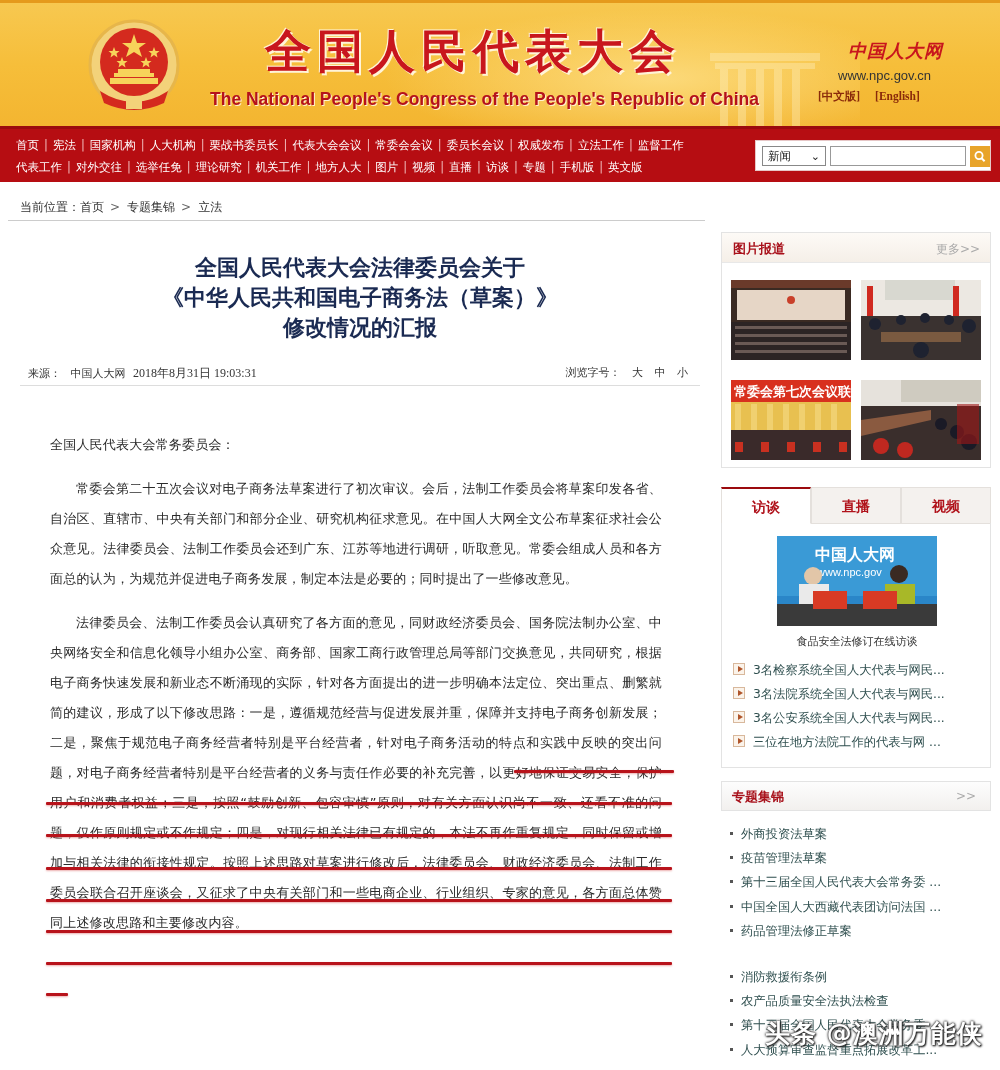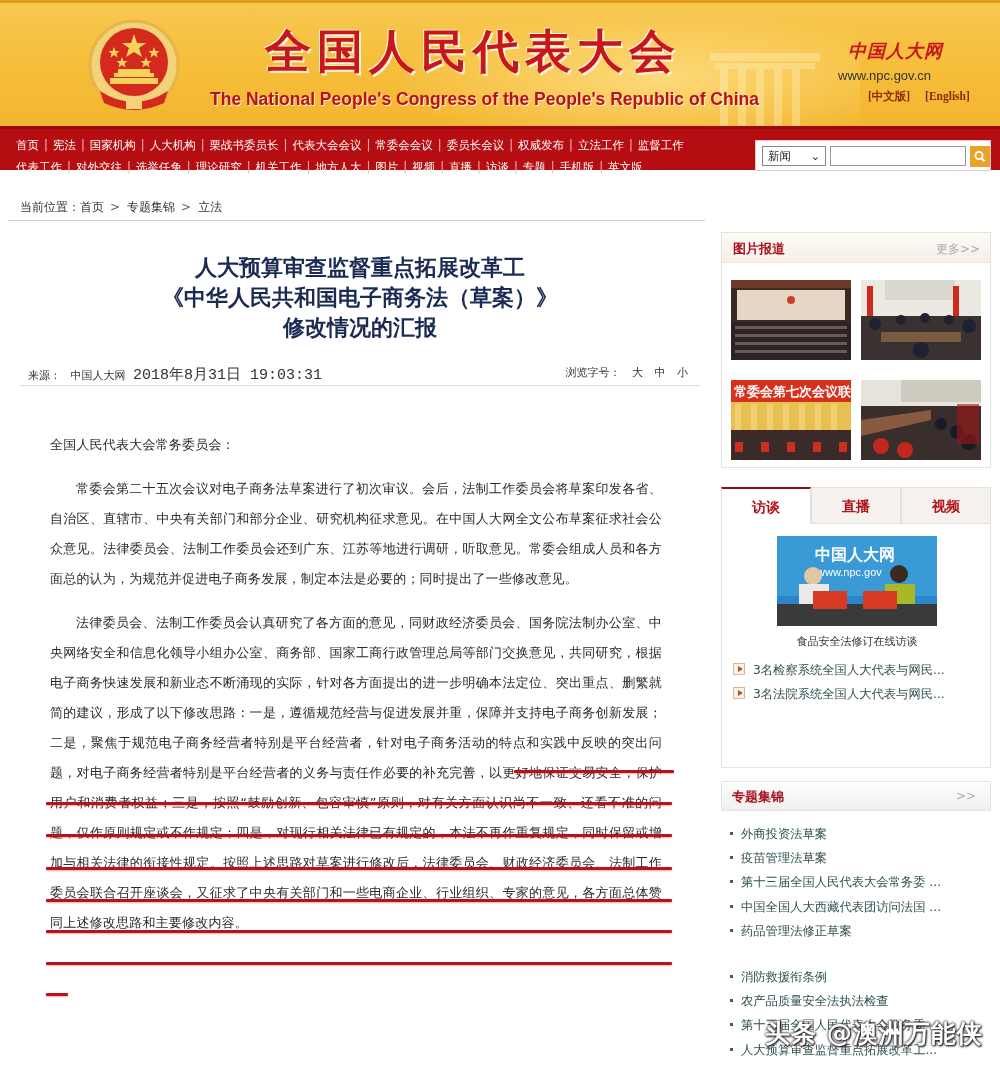--- a/index.html
+++ b/index.html
@@ -36,26 +36,26 @@
   }
   .site-brand {
     position: absolute; left: 848px; top: 36px;
     font-family: "DejaVu Serif", serif; font-size: 18px; font-weight: bold; color: #c8161d;
     font-style: italic; letter-spacing: 1px;
   }
   .site-url {
     position: absolute; left: 838px; top: 65px;
     font-family: "Liberation Sans", sans-serif; font-size: 13px; color: #333;
   }
-  .lang-links { position: absolute; left: 868px; top: 86px; font-family: "Liberation Serif", serif; font-size: 11.5px; color: #8a2a0a; font-weight: bold; }
+  .lang-links { position: absolute; left: 818px; top: 86px; font-family: "Liberation Serif", serif; font-size: 11.5px; color: #8a2a0a; font-weight: bold; }
   .lang-links span { margin-right: 12px; cursor: pointer; }
 
   
   .navbar {
-    position: absolute; left: 0; top: 126px; width: 1000px; height: 44px;
+    position: absolute; left: 0; top: 126px; width: 1000px; height: 56px;
     background: #b60d12;
     border-top: 3px solid #9b0a0e;
   }
   .nav-row { position: absolute; left: 16px; font-size: 11.5px; color: #fff; white-space: nowrap; }
   .nav-row.r1 { top: 9px; }
   .nav-row.r2 { top: 31px; }
   .nav-row .item { cursor: pointer; }
   .nav-row .sep { color: #f0b8b8; margin: 0 5px; }
 
   .search-box {
@@ -220,29 +220,29 @@
     </svg>
   </div>
 </div>
 
 <div class="breadcrumb">
   <span>当前位置：</span><span class="crumb">首页</span><span class="arrow">&gt;</span><span class="crumb">专题集锦</span><span class="arrow">&gt;</span><span class="crumb">立法</span>
 </div>
 <div class="bc-line"></div>
 
 <div class="article-title">
-  <div>人大预算审查监督重点拓展改革工</div>
+  <div>全国人民代表大会法律委员会关于</div>
   <div>《中华人民共和国电子商务法（草案）》</div>
   <div>修改情况的汇报</div>
 </div>
 
 <div class="meta">
   <span>来源：</span>
   <span style="margin-left:6px">中国人大网</span>
-  <span style="margin-left:4px;font-family:Liberation Mono, monospace;font-size:15px">2018年8月31日 19:03:31</span>
+  <span style="margin-left:4px;font-family:Liberation Serif, serif;font-size:12px">2018年8月31日 19:03:31</span>
   <span class="font-size">
     <span>浏览字号：</span>
     <span class="size">大</span>
     <span class="size">中</span>
     <span class="size">小</span>
   </span>
 </div>
 <div class="meta-line"></div>
 
 <div class="article-body">
@@ -362,20 +362,22 @@
       <rect x="108" y="48" width="30" height="24" fill="#a8b828"></rect>
       <rect x="0" y="68" width="160" height="22" fill="#3a3a3a"></rect>
       <rect x="36" y="55" width="34" height="18" fill="#d83a24"></rect>
       <rect x="86" y="55" width="34" height="18" fill="#d83a24"></rect>
     </svg>
   </div>
   <div class="interview-cap">食品安全法修订在线访谈</div>
   <div class="interview-list">
     <div class="li"><span class="play-ico"></span><span>3名检察系统全国人大代表与网民...</span></div>
     <div class="li"><span class="play-ico"></span><span>3名法院系统全国人大代表与网民...</span></div>
+    <div class="li"><span class="play-ico"></span><span>3名公安系统全国人大代表与网民...</span></div>
+    <div class="li"><span class="play-ico"></span><span>三位在地方法院工作的代表与网 ...</span></div>
   </div>
 </div>
 
 <div class="topic-head">
   <span class="ttl">专题集锦</span>
   <span class="more">&gt;&gt;</span>
 </div>
 <div class="topic-list">
   <div class="li">外商投资法草案</div>
   <div class="li">疫苗管理法草案</div>

